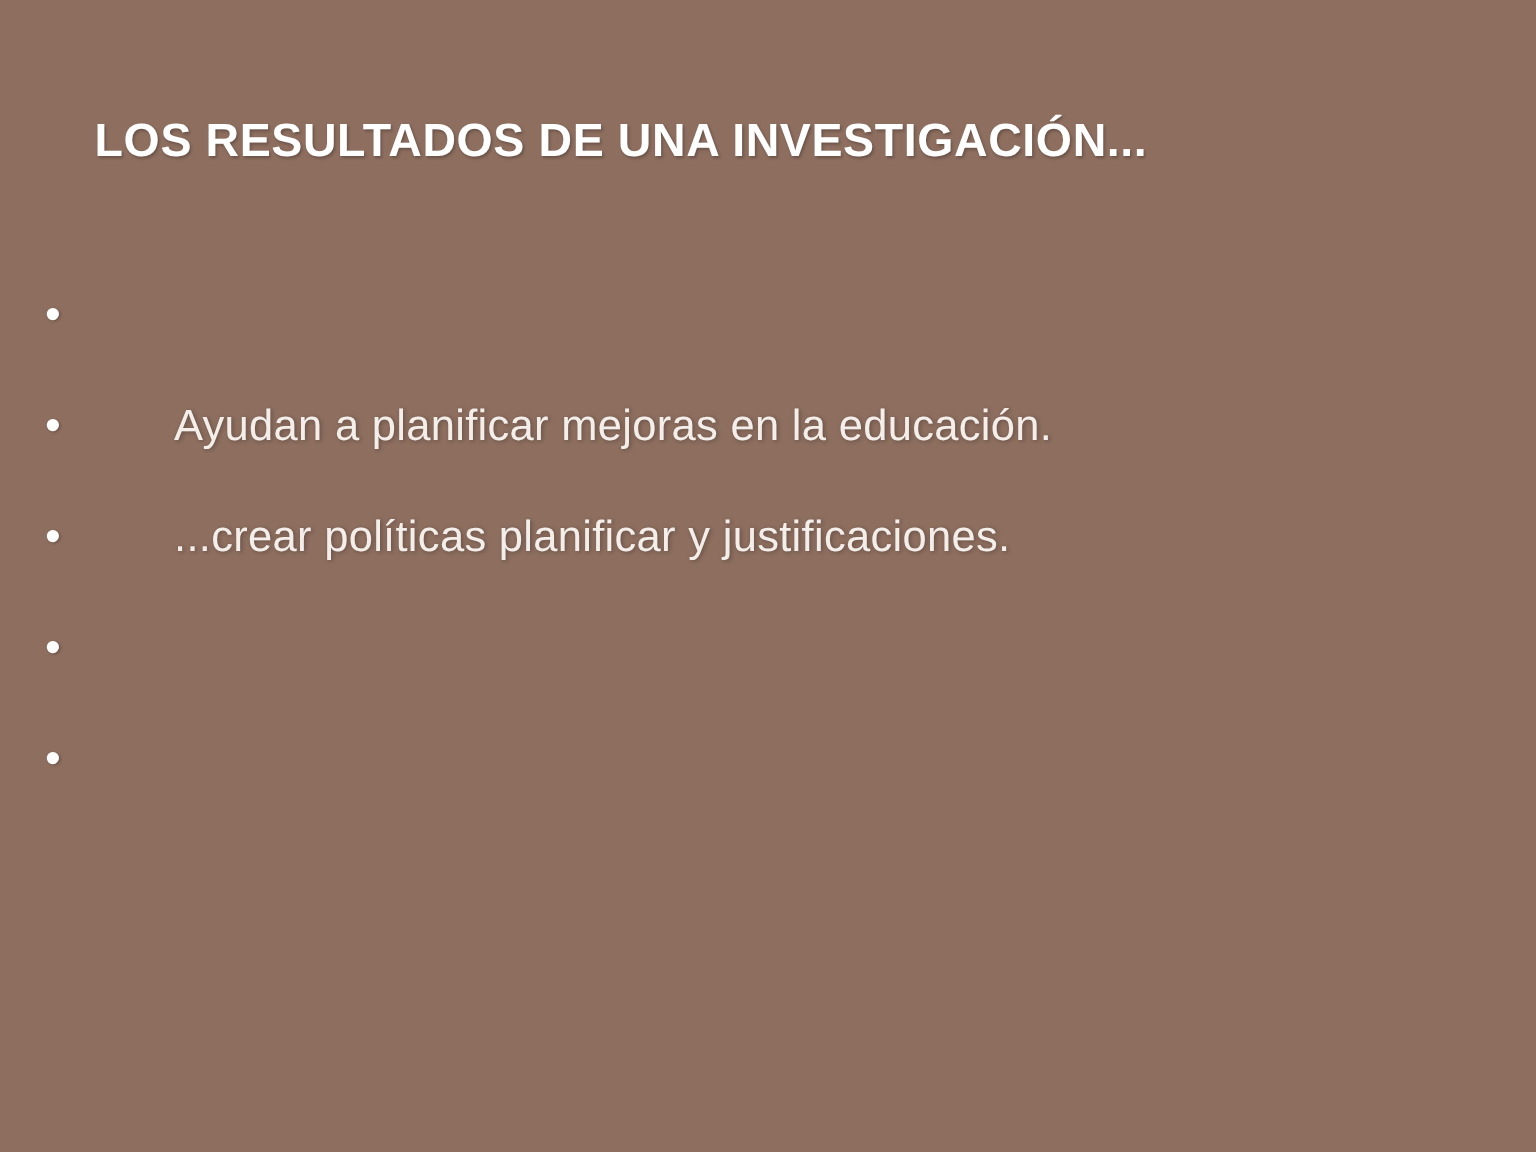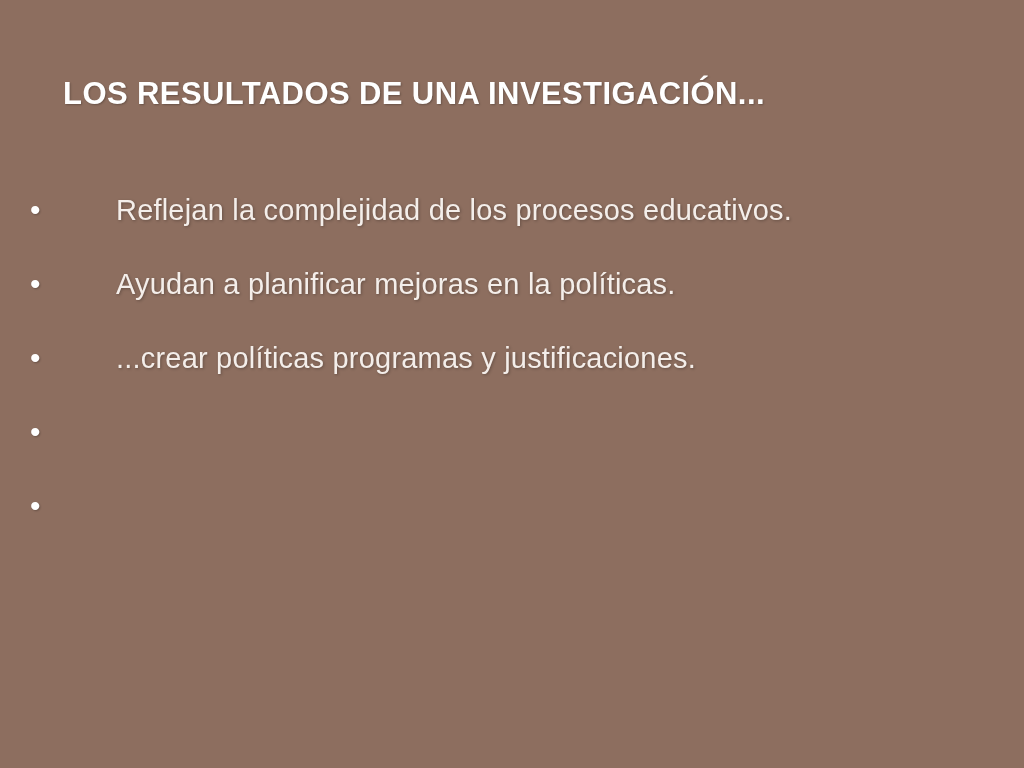--- a/index.html
+++ b/index.html
@@ -69,31 +69,30 @@
 <body>
 
 <div class="slide">
 
   <div class="slide-title">LOS RESULTADOS DE UNA INVESTIGACIÓN...</div>
 
   <ul class="bullet-list">
 
     <li class="bullet-item">
       <span class="bullet-dot">•</span>
-      <span class="bullet-text">Reflejan la complejidad de los procesos educativos.</span>
     </li>
 
     <li class="bullet-item">
       <span class="bullet-dot">•</span>
-      <span class="bullet-text">Ayudan a planificar mejoras en la políticas.</span>
+      <span class="bullet-text">Ayudan a planificar mejoras en la educación.</span>
     </li>
 
     <li class="bullet-item">
       <span class="bullet-dot">•</span>
-      <span class="bullet-text">...crear políticas programas y justificaciones.</span>
+      <span class="bullet-text">...crear políticas planificar y justificaciones.</span>
     </li>
 
     <li class="bullet-item">
       <span class="bullet-dot">•</span>
     </li>
 
     <li class="bullet-item">
       <span class="bullet-dot">•</span>
     </li>
 

